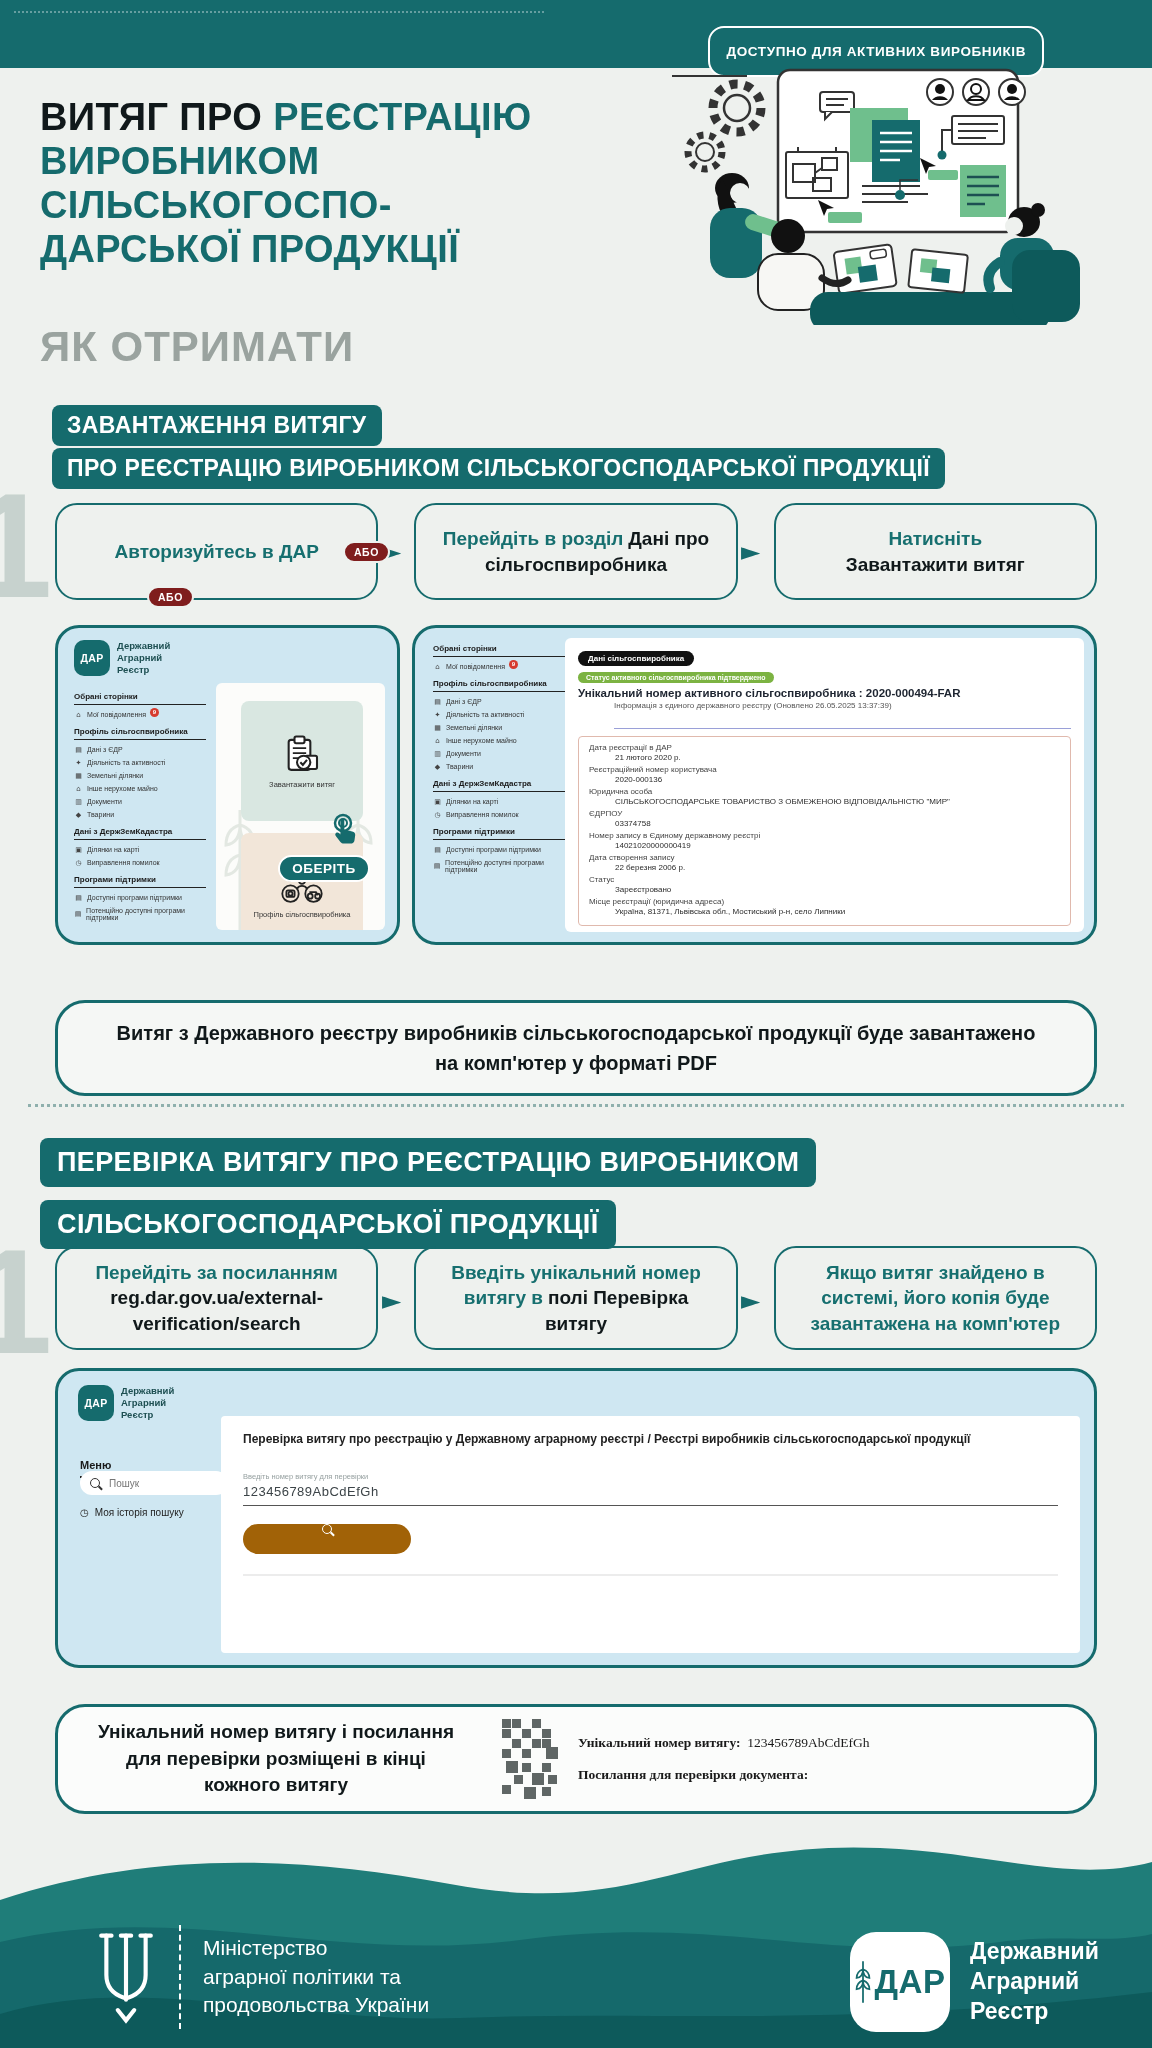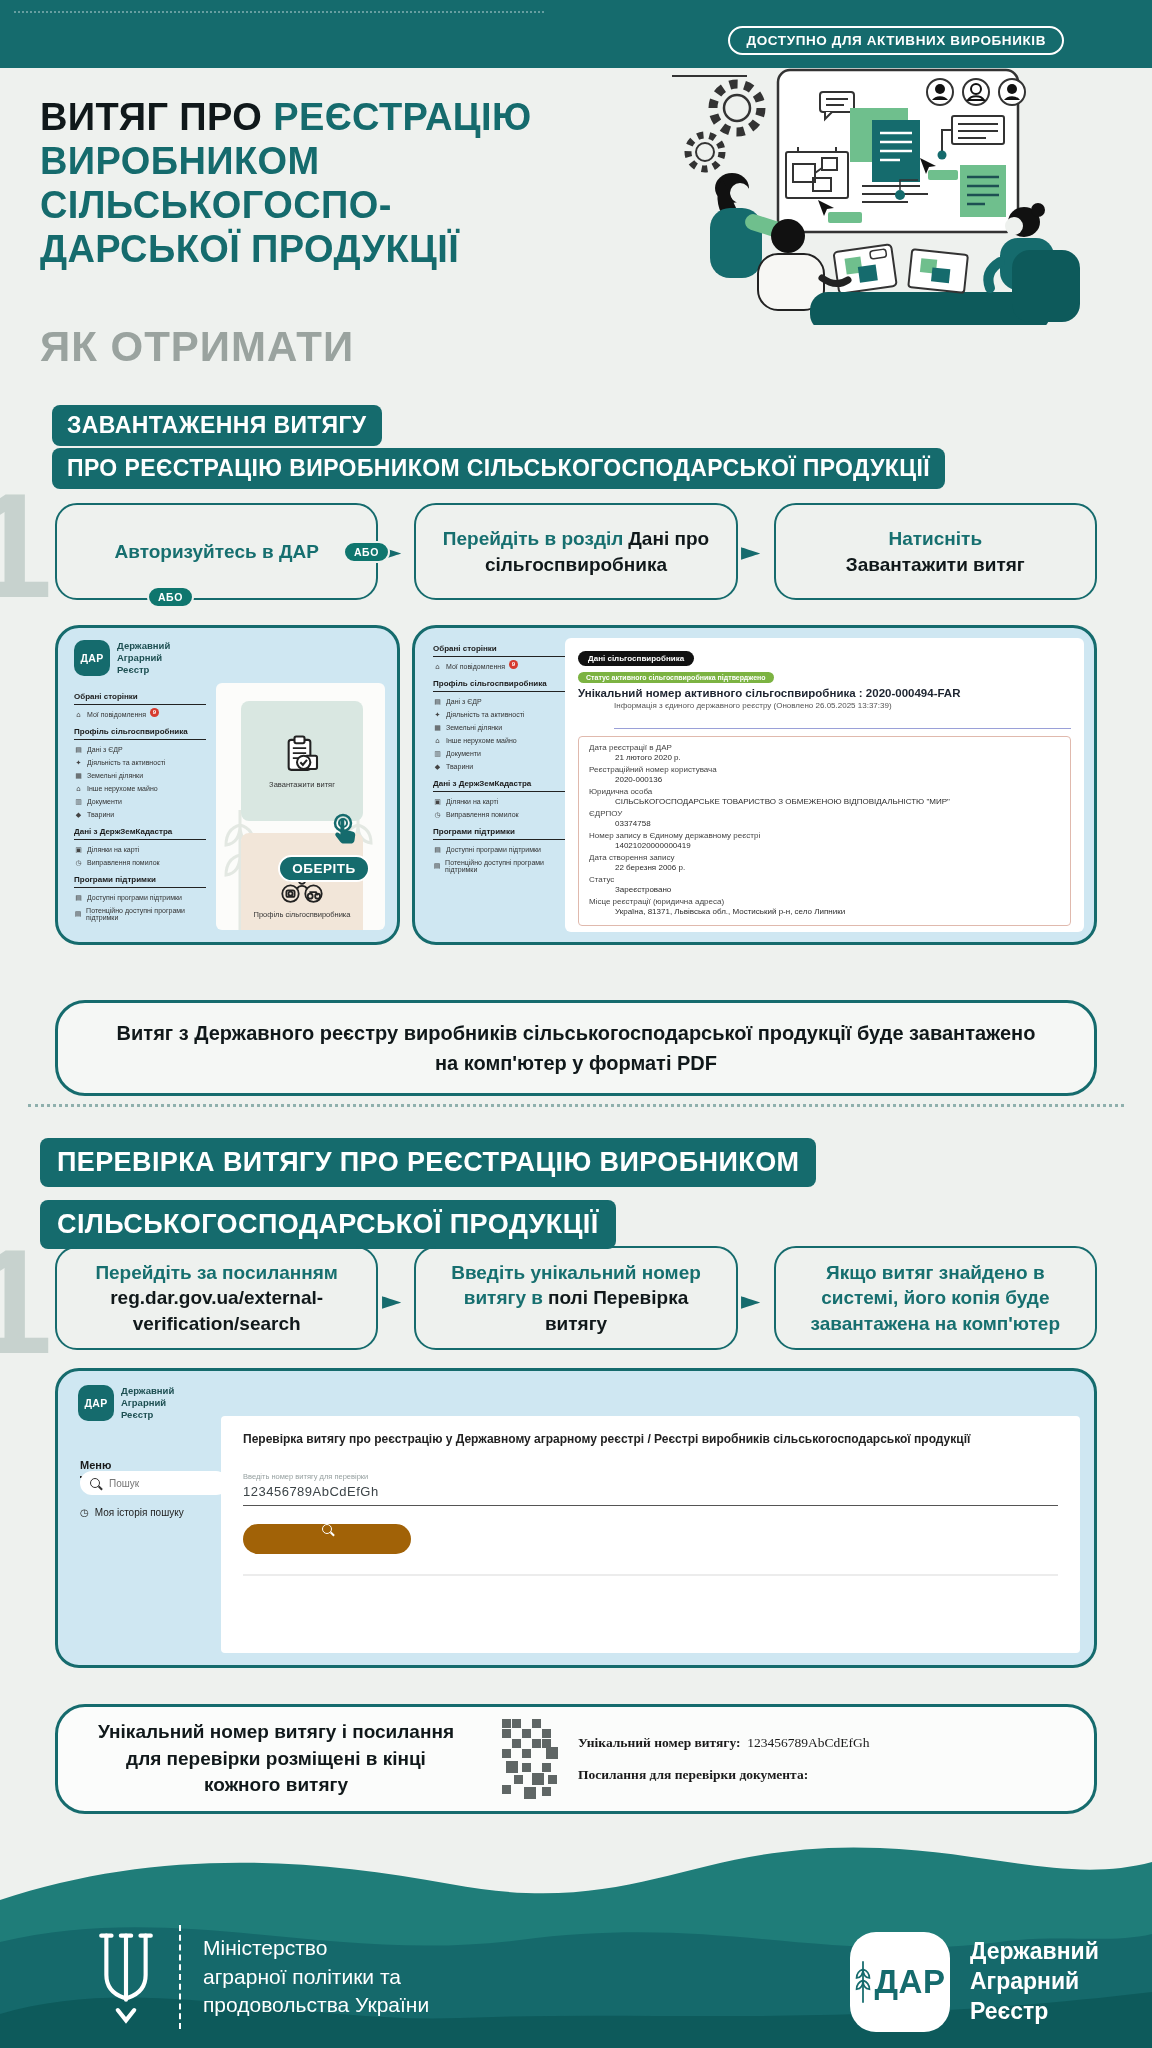--- a/index.html
+++ b/index.html
@@ -2,22 +2,22 @@
 <html><head>
 <meta charset="utf-8">
 <style>
   html,body{margin:0;padding:0;}
   body{font-family:"Liberation Sans","DejaVu Sans",sans-serif;background:#dfe3e0;}
   #page{position:relative;width:1152px;height:2048px;background:#eef1ee;overflow:hidden;margin:0 auto;}
 
   
   #top-bar{position:absolute;left:0;top:0;width:1152px;height:68px;background:#156b6d;}
   #top-bar::after{content:"";position:absolute;left:14px;top:11px;width:46%;border-top:2px dotted rgba(255,255,255,.35);}
-  #avail-badge{position:absolute;top:26px;right:88px;background:#156b6d;color:#fff;border:2px solid #fff;
-    border-radius:16px;padding:5px 16px;font-size:13.5px;font-weight:800;letter-spacing:.6px;}
+  #avail-badge{position:absolute;top:26px;right:108px;background:#156b6d;color:#fff;border:2px solid #fff;
+    border-radius:16px;padding:16px 16px;font-size:13.5px;font-weight:800;letter-spacing:.6px;}
 
   
   #hero{position:absolute;left:500px;top:40px;width:580px;height:285px;}
 
   
   #title-block{position:absolute;left:40px;top:95px;width:600px;}
   #title-block h1{margin:0;font-size:38px;line-height:44px;font-weight:800;letter-spacing:.4px;color:#156b6d;}
   #title-block h1 .black{color:#10181a;}
   #subtitle{margin-top:52px;font-size:42px;font-weight:800;color:#9aa39f;letter-spacing:1px;}
 
@@ -41,21 +41,21 @@
   .step-box{flex:1;border:2.5px solid #156b6d;border-radius:22px;display:flex;align-items:center;justify-content:center;
     text-align:center;padding:8px 16px;box-sizing:border-box;background:transparent;}
   .step-text{font-size:19px;line-height:1.35;font-weight:700;}
   .st-teal{color:#166f6f;}
   .st-black{color:#10181a;}
   .st-black:empty{display:none;}
   .st-black:not(:empty){margin-left:5px;}
   .stack .st-black{display:block;margin-left:0;}
   .flow-arrow{position:absolute;top:34px;font-family:"DejaVu Sans",sans-serif;font-size:25px;color:#156b6d;}
   .arr1{left:327px;} .arr2{left:686px;}
-  .abo-pill{position:absolute;background:#0f766e;color:#fff;font-size:10.5px;font-weight:800;border-radius:11px;
+  .abo-pill{position:absolute;background:#7f1d1d;color:#fff;font-size:10.5px;font-weight:800;border-radius:11px;
     padding:3px 9px;border:2.5px solid #eef1ee;letter-spacing:.5px;z-index:4;}
   #abo-a{left:288px;top:38px;} #abo-b{left:92px;top:83px;}
 
   
   .shot-card{position:absolute;top:625px;height:320px;background:#cfe7f2;border:3px solid #156b6d;border-radius:24px;
     box-sizing:border-box;overflow:hidden;}
   #card-left{left:55px;width:345px;}
   #card-right{left:412px;width:685px;}
 
   .mini-logo{position:absolute;display:flex;align-items:center;gap:7px;}

